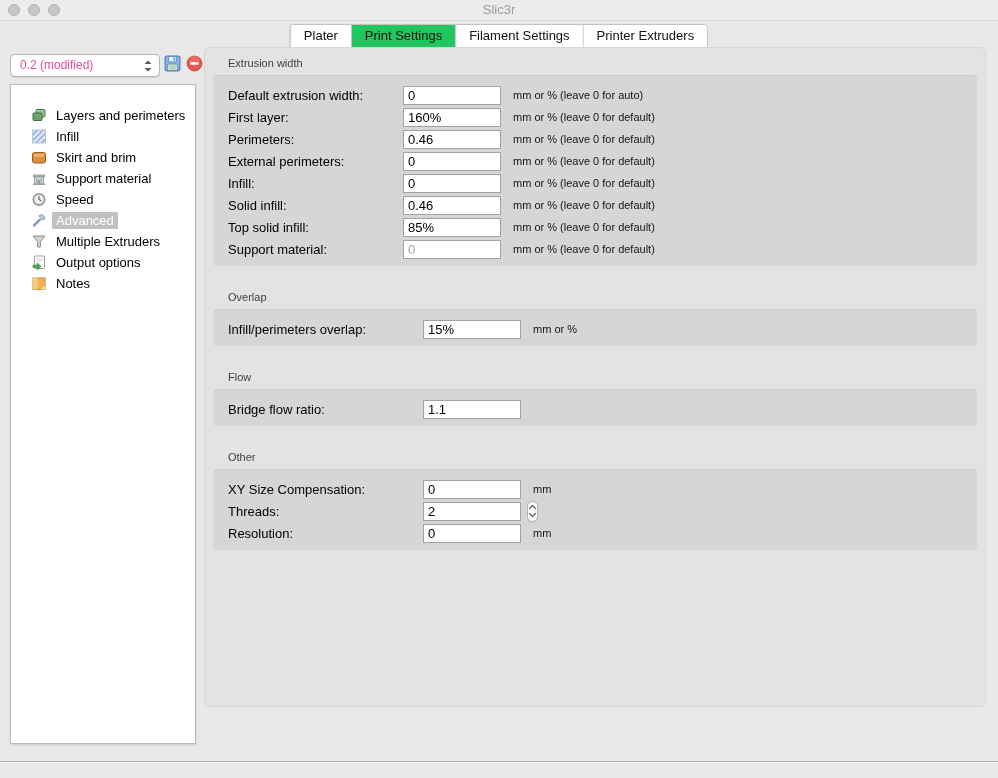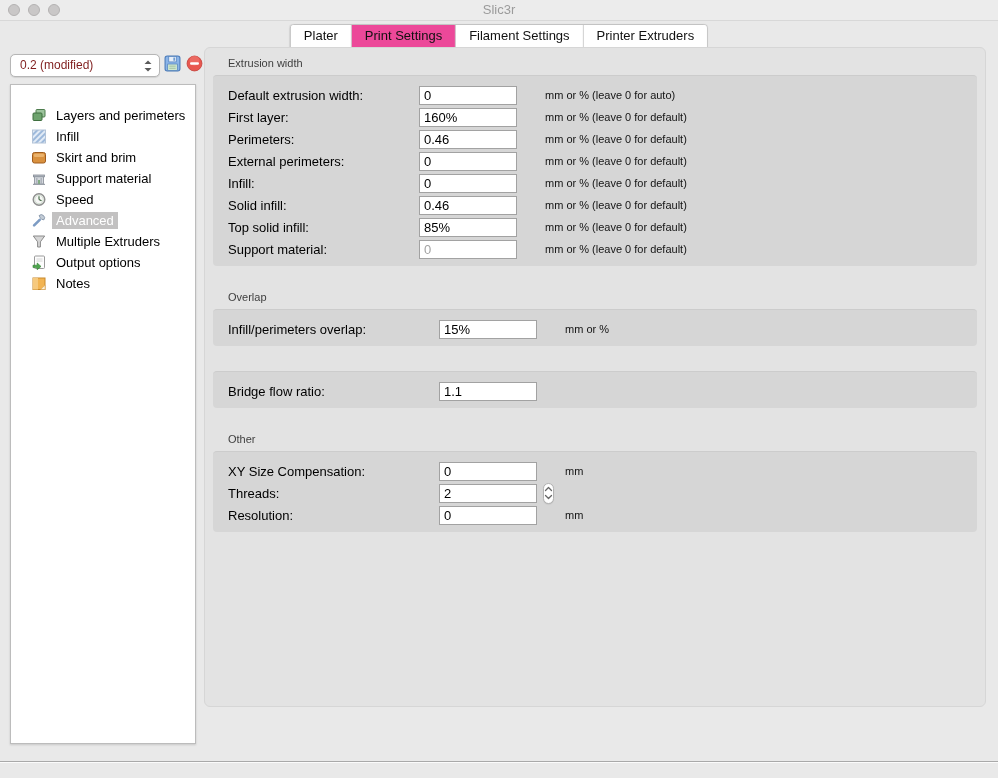--- a/index.html
+++ b/index.html
@@ -32,28 +32,28 @@
     background:#ffffff; border:1px solid #c3c3c3; border-radius:4px;
     overflow:hidden;
     box-shadow:0 0.5px 1px rgba(0,0,0,0.08);
   }
   .tab {
     padding:0 13px; line-height:21px; font-size:13px; color:#111;
     background:#fff; border-right:1px solid #c9c9c9; white-space:nowrap;
     cursor:default;
   }
   .tab:last-child { border-right:none; }
-  .tab.selected { background:#ec4899; }
+  .tab.selected { background:#22c55e; }
 
   
   .preset-row { position:absolute; left:10px; top:53px; height:24px; display:flex; align-items:center; }
   .preset-select {
     width:150px; height:23px; background:#fff;
     border:1px solid #b6b6b6; border-radius:5px;
-    font-size:12px; color:#7f1d1d; line-height:21px;
+    font-size:12px; color:#ec4899; line-height:21px;
     padding:0 22px 0 9px; position:relative;
     box-shadow:0 0.5px 1px rgba(0,0,0,0.1);
   }
   .preset-chevrons { position:absolute; right:4px; top:3px; width:14px; height:16px; }
   .icon-btn {
     width:20px; height:20px; border:none; background:transparent;
     padding:0; margin-left:2px; cursor:default; display:flex; align-items:center; justify-content:center;
   }
   .tree {
     position:absolute; left:10px; top:84px; width:186px; height:660px;
@@ -78,21 +78,21 @@
   .section { margin-bottom:25px; }
   .section-title {
     font-size:11px; color:#3f3f3f; margin:0 0 5px 15px; line-height:13px;
   }
   .section-box {
     background:#d6d6d6; border-radius:4px;
     padding:8px 0 6px 15px; border-top:1px solid #cccccc;
   }
   .row {
     display:grid; grid-template-columns:195px 100px auto;
-    align-items:center; height:22px;gap:16px;
+    align-items:center; height:22px;
   }
   .section.sec-0 .row { grid-template-columns:175px 100px auto; }
   .row .flabel { font-size:13px; color:#000; }
   .row input.fvalue {
     width:98px; height:19px; border:1px solid #a2a2a2; background:#fff;
     font-family:"Liberation Sans", sans-serif; font-size:13px; color:#000;
     padding:0 4px; border-radius:0; outline:none;
   }
   .row input.fvalue.disabled { color:#a3a3a3; }
   .row .fhint { font-size:11px; color:#141414; padding-left:10px; white-space:nowrap; }
@@ -310,20 +310,21 @@
         <div class="row">
           <span class="flabel">Infill/perimeters overlap:</span>
           <span class="val-wrap">
             <input type="text" class="fvalue" value="15%" style="">
           </span>
           <span class="fhint">mm or %</span>
         </div>
       </div>
     </div>
     <div class="section sec-2">
+      <div class="section-title">Flow</div>
       <div class="section-box">
         <div class="row">
           <span class="flabel">Bridge flow ratio:</span>
           <span class="val-wrap">
             <input type="text" class="fvalue" value="1.1" style="">
           </span>
           <span class="fhint"></span>
         </div>
       </div>
     </div>

